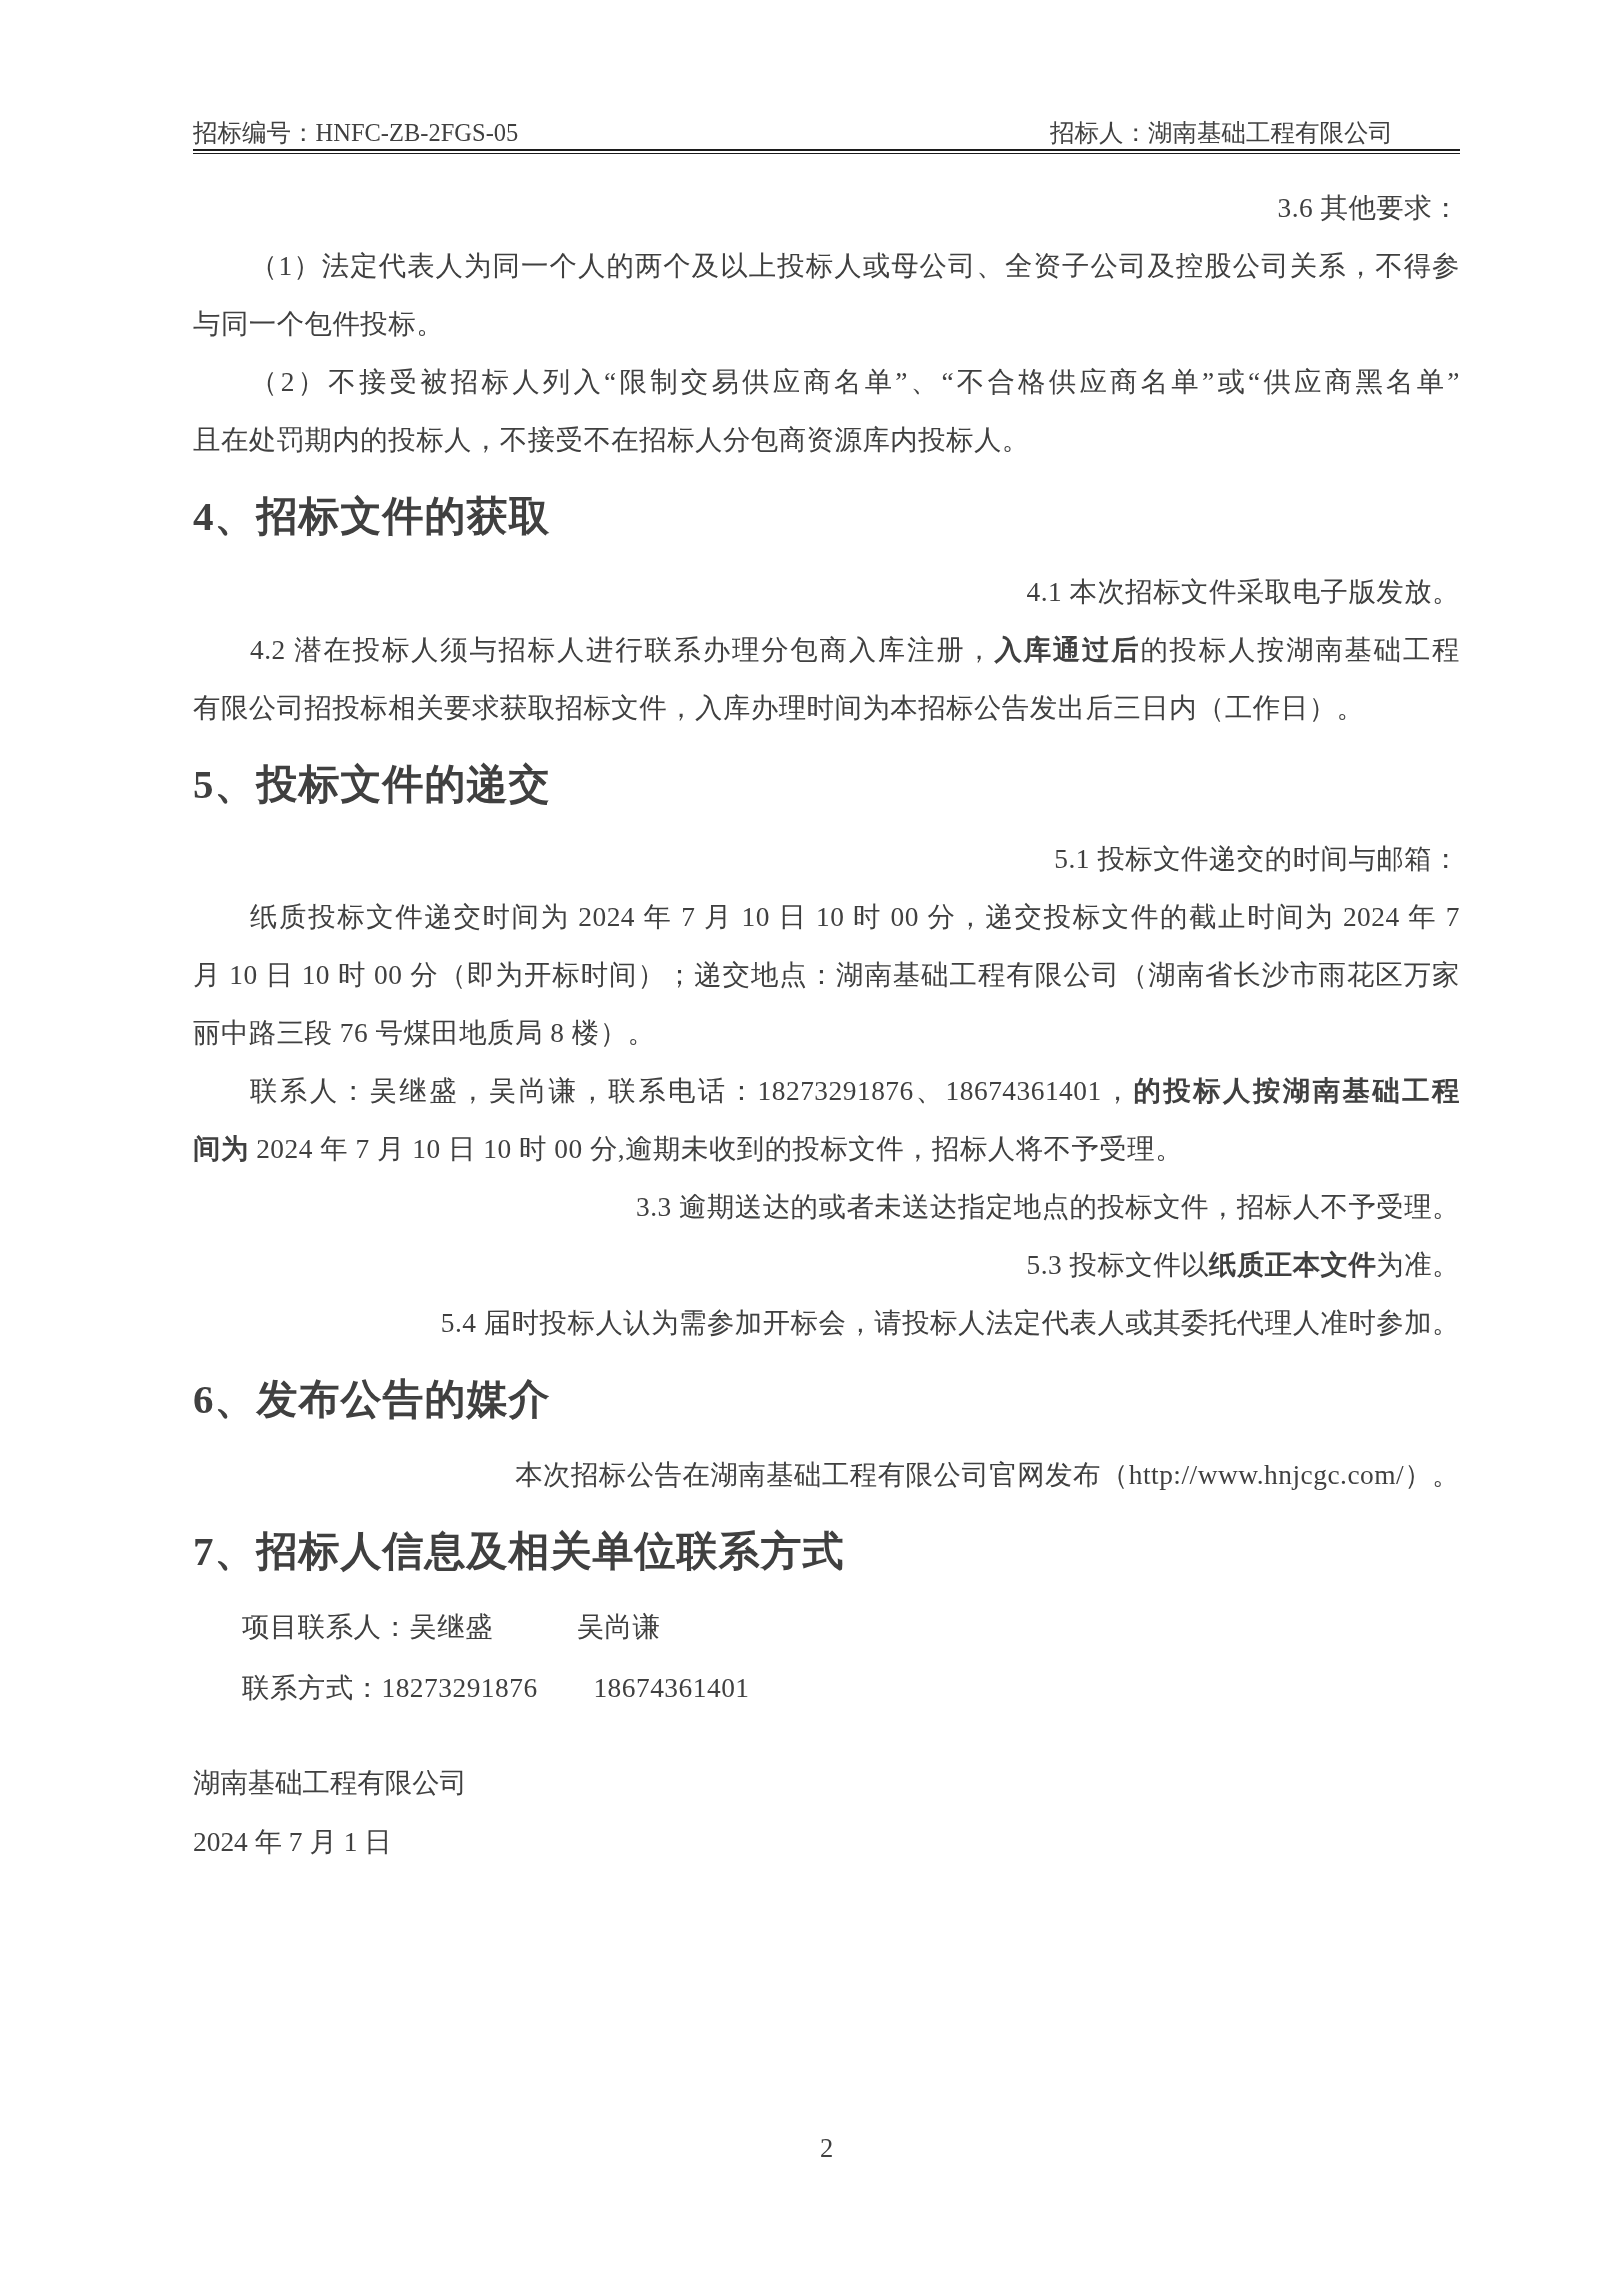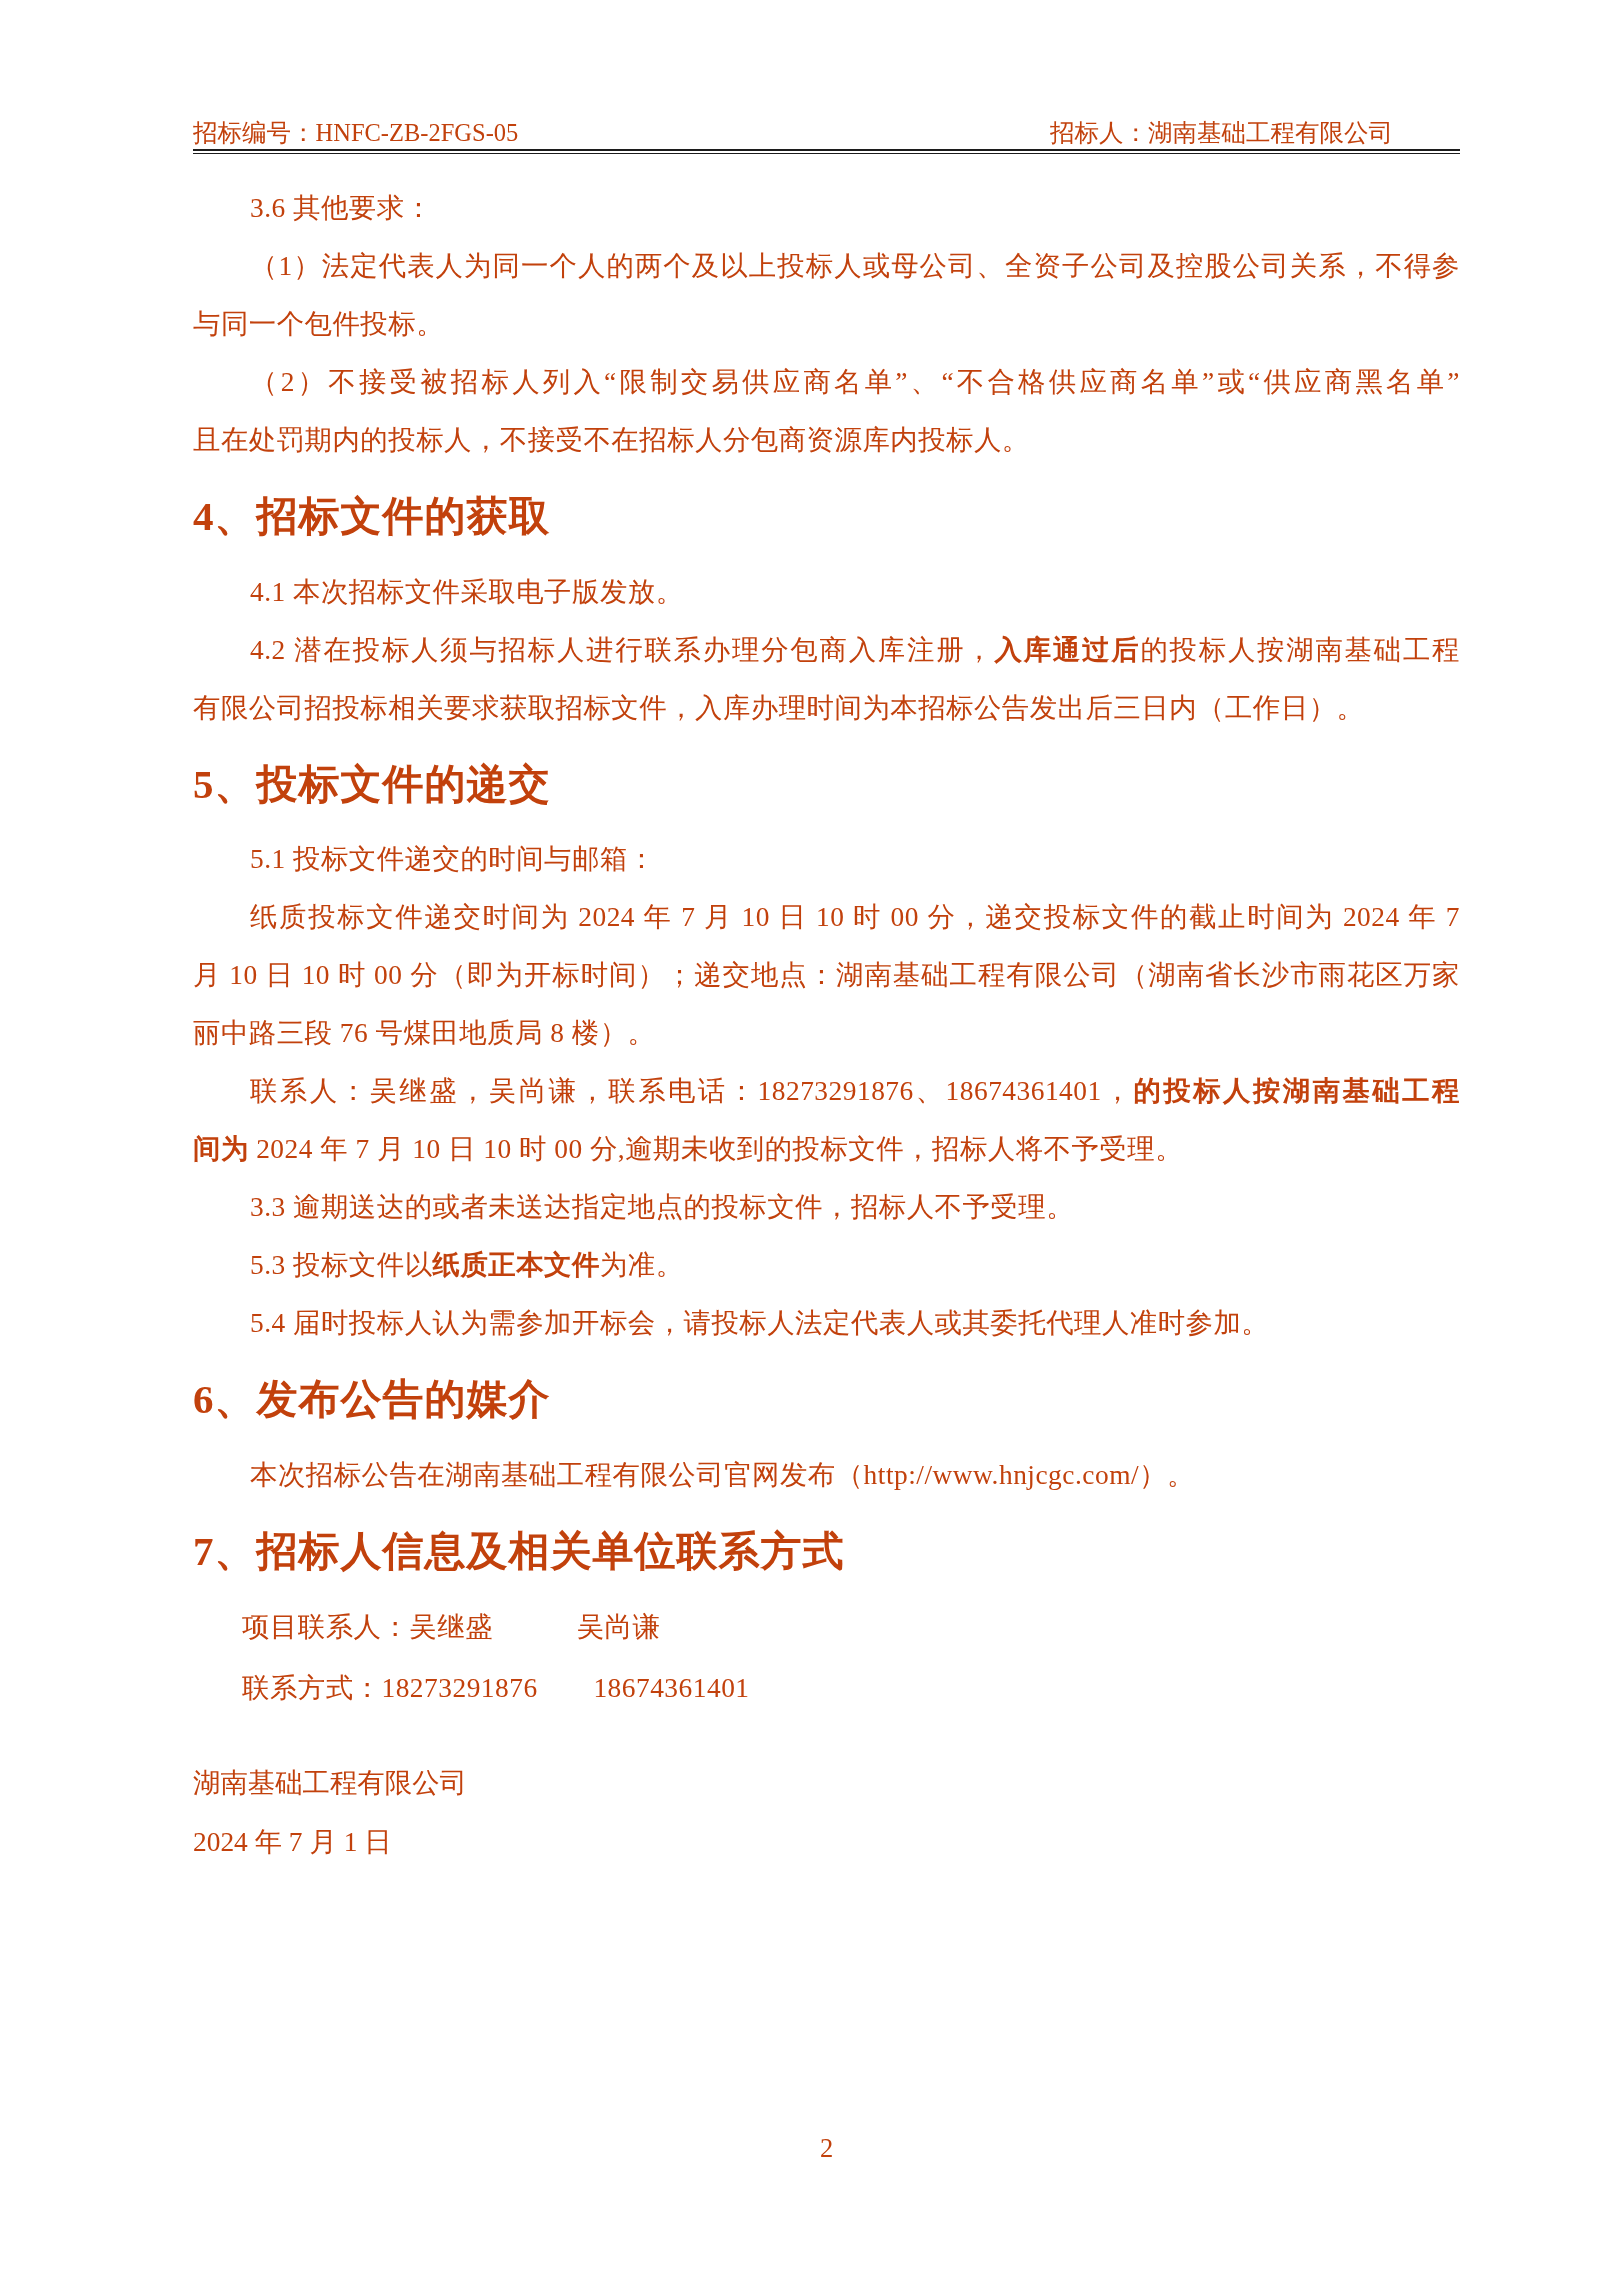--- a/index.html
+++ b/index.html
@@ -1,21 +1,21 @@
 <!DOCTYPE html>
 <html><head>
 <meta charset="utf-8">
 <style>
   html,body { margin:0; padding:0; background:#ffffff; }
   .page {
     position:relative;
     width:1619px; height:2291px;
     background:#ffffff;
     font-family:"Liberation Serif","DejaVu Serif",serif;
-    color:#c2410c;
+    color:#404040;
     overflow:hidden;
   }
   
   .header {
     position:absolute; left:193px; top:118px; width:1267px;
     display:flex; justify-content:space-between; align-items:flex-end;
     font-size:24.5px; line-height:29px;
   }
   .header .hdr-right { margin-right:67px; }
   .header-rule {
@@ -24,21 +24,21 @@
   .header-rule .r1 { height:2px; background:#1c1c1c; }
   .header-rule .r2 { height:1px; background:#1c1c1c; margin-top:2px; }
   
   .content {
     position:absolute; left:193px; top:179px; width:1267px;
   }
   .ln {
     font-size:27.4px; height:58px; line-height:58px;
     text-align:left; letter-spacing:0.5px;
   }
-  .ln.indent { text-indent:57px; }
+  .ln.indent { text-indent:57px;text-align:right; }
   .ln.fill { text-align:justify; text-align-last:justify; }
   .ln.contact { height:61px; line-height:61px; text-indent:49px; }
   .b { font-weight:bold; }
   .h {
     font-size:41px; font-weight:bold; line-height:49px;
     margin-top:23px; margin-bottom:21.6px;
     letter-spacing:1px;
   }
   
   .signature { margin-top:35px; }

